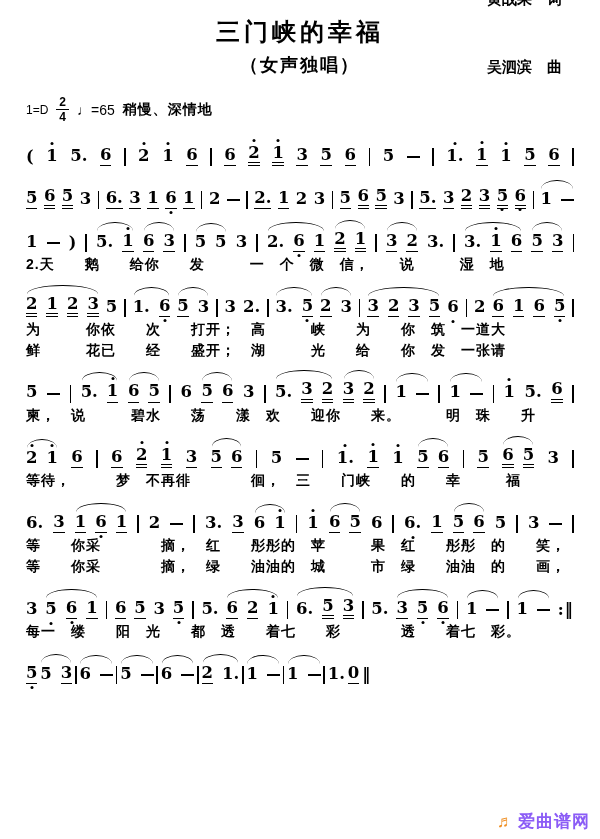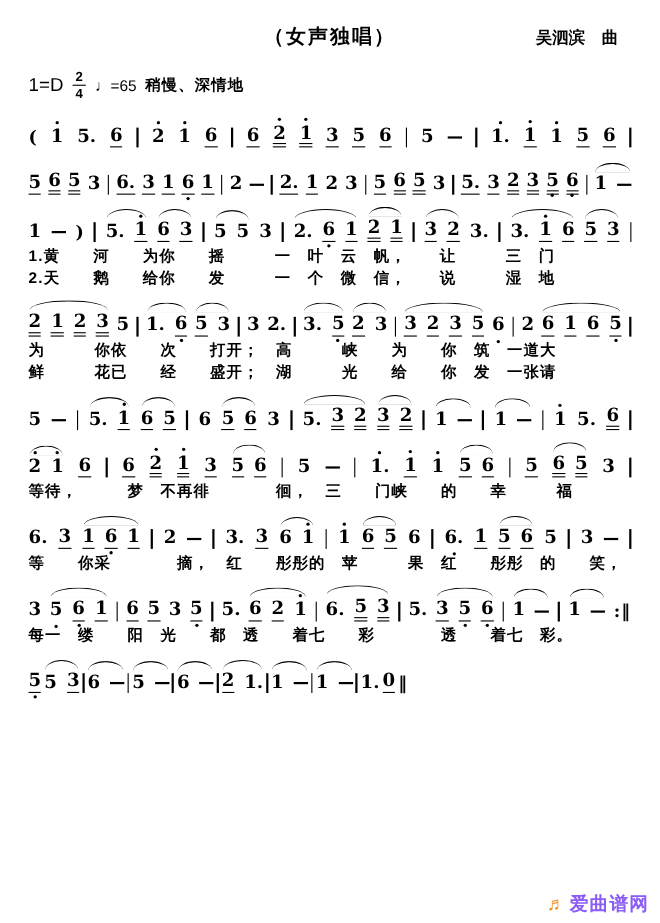--- a/index.html
+++ b/index.html
@@ -3,21 +3,21 @@
 <meta charset="utf-8">
 <style>
   html,body{margin:0;padding:0;background:#ffffff;}
   body{width:600px;height:839px;overflow:hidden;position:relative;
        font-family:"Liberation Sans",sans-serif;color:#000;}
   .sheet{box-sizing:border-box;width:600px;height:839px;padding:16px 26px 0;position:relative;}
   .title{text-align:center;font-size:24px;font-weight:bold;letter-spacing:4px;}
   .subtitle{text-align:center;font-size:18px;font-weight:bold;margin-top:5px;letter-spacing:2px;}
   .head-row{display:flex;justify-content:space-between;align-items:flex-end;margin-top:2px;height:44px;}
   .keyblock{display:flex;align-items:center;gap:8px;font-size:14px;font-weight:bold;}
-  .keysig{font-weight:normal;font-size:17px;}
+  .keysig{font-weight:normal;font-size:12px;}
   .frac{display:inline-flex;flex-direction:column;align-items:center;line-height:1;font-size:12px;font-weight:bold;}
   .frac .ftop{border-bottom:1px solid #000;padding:0 3px 1px;}
   .frac .fbot{padding-top:1px;}
   .tempo{font-weight:normal;font-size:14px;}
   .expression{font-size:14px;font-weight:bold;letter-spacing:1px;}
   .byline{font-size:15px;font-weight:bold;line-height:1.5;margin-right:12px;white-space:pre;}
   .score{margin-top:4px;}
   .mline{display:flex;justify-content:space-between;align-items:flex-end;height:26px;margin:17px 0 2px;}
   .mline.short{width:63%;}
   .note{font-family:"DejaVu Serif",serif;font-weight:bold;font-size:16.5px;line-height:1;position:relative;padding-bottom:2px;}
@@ -35,20 +35,21 @@
   .lyr{font-size:14px;font-weight:bold;letter-spacing:1px;white-space:pre;line-height:1.45;}
   .footer{margin:18px auto 0;width:478px;font-size:12.5px;font-weight:bold;line-height:1.6;white-space:pre;}
   .watermark{position:absolute;right:10px;bottom:6px;display:flex;align-items:center;gap:3px;
              font-size:17px;font-weight:bold;letter-spacing:1px;}
 </style>
 </head>
 <body>
 
 <div class="sheet">
 
+  <div class="title">三门峡的幸福</div>
   <div class="subtitle">（女声独唱）</div>
 
   <div class="head-row">
     <div class="keyblock">
       <span class="keysig">1=D</span>
       <span class="frac">
         <span class="ftop">2</span>
         <span class="fbot">4</span>
       </span>
       <span class="tempo"><span>♩</span><span>=65</span></span>
@@ -165,21 +166,20 @@
           <span class="note">3.</span>
           <span class="note hi u1">1</span>
           <span class="note u1">6</span>
         </span>
         <span class="grp">
           <span class="note u1">5</span>
           <span class="note u1">3</span>
         </span>
         <span class="bar"></span>
       </div>
-      <div class="lyr">1.黄　　河　　为你　　摇　　　一　叶　云　帆，　　让　　　三　门</div>
       <div class="lyr">2.天　　鹅　　给你　　发　　　一　个　微　信，　　说　　　湿　地</div>
       <div class="mline">
         <span class="grp">
           <span class="note u2">2</span>
           <span class="note u2">1</span>
           <span class="note u2">2</span>
           <span class="note u2">3</span>
         </span>
         <span class="note">5</span>
         <span class="bar"></span>
@@ -261,20 +261,21 @@
         <span class="grp">
           <span class="note">1</span>
           <span class="dash"></span>
         </span>
         <span class="bar"></span>
         <span class="note hi">1</span>
         <span class="note">5.</span>
         <span class="note u2">6</span>
         <span class="bar"></span>
       </div>
+      <div class="lyr">柬，　说　　　碧水　　荡　　漾　欢　　迎你　　来。　　　明　珠　　升</div>
       <div class="mline">
         <span class="grp">
           <span class="note hi">2</span>
           <span class="note hi">1</span>
         </span>
         <span class="note u1">6</span>
         <span class="bar"></span>
         <span class="note u1">6</span>
         <span class="note hi u2">2</span>
         <span class="note hi u2">1</span>
@@ -336,20 +337,21 @@
           <span class="note u1">5</span>
           <span class="note u1">6</span>
         </span>
         <span class="note">5</span>
         <span class="bar"></span>
         <span class="note">3</span>
         <span class="dash"></span>
         <span class="bar"></span>
       </div>
       <div class="lyr">等　　你采　　　　摘，　红　　彤彤的　苹　　　果　红　　彤彤　的　　笑，</div>
+      <div class="lyr">等　　你采　　　　摘，　绿　　油油的　城　　　市　绿　　油油　的　　画，</div>
       <div class="mline">
         <span class="note">3</span>
         <span class="grp">
           <span class="note lo">5</span>
           <span class="note lo u1">6</span>
           <span class="note u1">1</span>
         </span>
         <span class="bar"></span>
         <span class="note u1">6</span>
         <span class="note u1">5</span>

